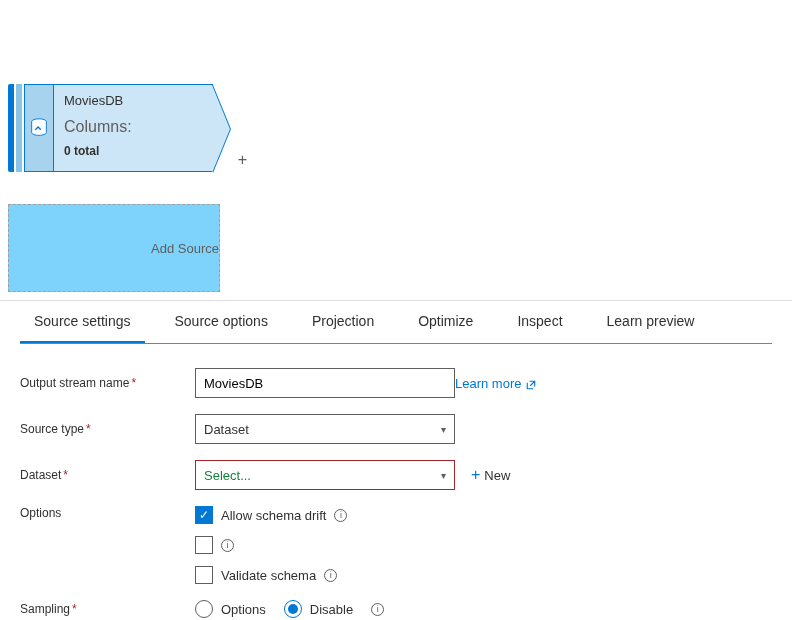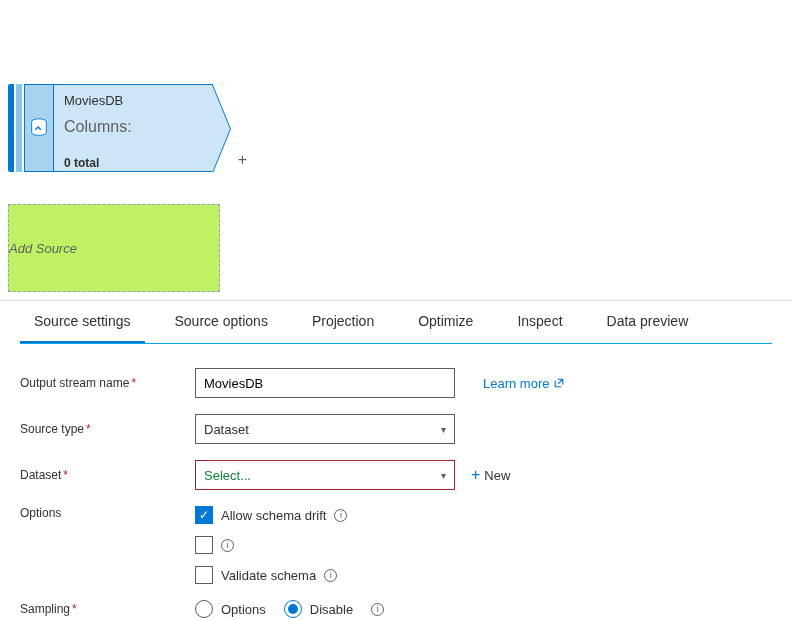--- a/index.html
+++ b/index.html
@@ -8,41 +8,41 @@
 .canvas { height: 300px; position: relative; padding: 8px; background: #fff; }
 
 .source-node { position: absolute; top: 84px; left: 8px; width: 205px; height: 88px; display: flex; }
 .left-bar { width: 6px; background: #0078d4; border-radius: 2px 0 0 2px; margin-right: 2px; }
 .left-bar2 { width: 6px; background: #8bc4e6; margin-right: 2px; }
 .icon-block { width: 30px; background: #a8d3ee; border: 1px solid #0078d4; display: flex; align-items: center; justify-content: center; }
 .icon-block svg { width: 22px; height: 22px; }
 .node-body { flex: 1; background: #cde6f7; border: 1px solid #0078d4; border-left: none; padding: 8px 10px; position: relative; }
 .node-label { font-size: 13px; color: #323130; margin-bottom: 10px; }
 .node-cols { font-size: 16px; color: #605e5c; }
-.node-stat { font-size: 12px; color: #323130; font-weight: 600; margin-top: 20px; }
+.node-stat { font-size: 12px; color: #323130; font-weight: 600; margin-top: 8px; }
 .arrow-head { position: absolute; right: -18px; top: 0; width: 0; height: 0; border-top: 44px solid transparent; border-bottom: 44px solid transparent; border-left: 18px solid #cde6f7; filter: drop-shadow(1px 0 0 #0078d4); }
 .plus-after { position: absolute; right: -35px; bottom: 2px; font-size: 16px; color: #605e5c; cursor: pointer; }
 
-.add-source { position: absolute; top: 204px; left: 8px; width: 212px; height: 88px; border: 1px dashed #a19f9d; display: flex; align-items: center; justify-content: flex-start; color: #605e5c; font-size: 13px; cursor: pointer; background: #bef264; font-style: italic; }
+.add-source { position: absolute; top: 204px; left: 8px; width: 212px; height: 88px; border: 1px dashed #a19f9d; display: flex; align-items: center; justify-content: flex-end; color: #605e5c; font-size: 13px; cursor: pointer; background: #7dd3fc; }
 
 .panel { border-top: 1px solid #e1dfdd; padding: 0 20px 20px; }
 .tabs { display: flex; gap: 16px; border-bottom: 1px solid #0ea5e9; }
 .tab { padding: 12px 14px; font-size: 14px; color: #323130; cursor: pointer; border-bottom: 2px solid transparent; }
 .tab.active { border-bottom: 2px solid #0078d4; color: #323130; }
 
 .form { padding-top: 24px; }
 .row { display: flex; align-items: center; margin-bottom: 16px; }
 .label { width: 175px; font-size: 12px; color: #323130; }
 .req { color: #a4262c; margin-left: 2px; }
 .text-input { width: 260px; height: 30px; border: 1px solid #605e5c; padding: 0 8px; font-size: 13px; outline: none; }
 .select { width: 260px; height: 30px; border: 1px solid #605e5c; padding: 0 8px; font-size: 13px; display: flex; align-items: center; justify-content: space-between; cursor: pointer; background: #fff; }
 .select.error { border: 1px solid #a4262c; }
 .select .chev { font-size: 10px; color: #605e5c; }
 .select .placeholder { color: #15803d; }
-.link { color: #0078d4; font-size: 13px; margin-left: 28px; cursor: pointer; display: inline-flex; align-items: center; gap: 4px; text-decoration: none; }
+.link { color: #0078d4; font-size: 13px; cursor: pointer; display: inline-flex; align-items: flex-end; gap: 4px; text-decoration: none; }
 .ext-icon { width: 12px; height: 12px; }
 .new-btn { color: #323130; font-size: 13px; margin-left: 16px; cursor: pointer; display: inline-flex; align-items: center; gap: 4px; }
 .plus-icon { color: #0078d4; font-size: 16px; }
 
 .options-col { display: flex; flex-direction: column; gap: 12px; }
 .checkbox-row { display: flex; align-items: center; gap: 8px; font-size: 13px; }
 .checkbox { width: 18px; height: 18px; border: 1px solid #605e5c; display: inline-flex; align-items: center; justify-content: center; cursor: pointer; }
 .checkbox.checked { background: #0078d4; border-color: #0078d4; color: #fff; font-size: 12px; }
 .info-icon { width: 13px; height: 13px; border: 1px solid #605e5c; border-radius: 50%; display: inline-flex; align-items: center; justify-content: center; font-size: 9px; color: #605e5c; cursor: pointer; }
 
@@ -79,21 +79,21 @@
   </div>
 </div>
 
 <div class="panel">
   <div class="tabs">
     <div class="tab active">Source settings</div>
     <div class="tab">Source options</div>
     <div class="tab">Projection</div>
     <div class="tab">Optimize</div>
     <div class="tab">Inspect</div>
-    <div class="tab">Data preview</div>
+    <div class="tab">Learn preview</div>
   </div>
 
   <div class="form">
 
     <div class="row">
       <div class="label"><span>Output stream name</span><span class="req">*</span></div>
       <input class="text-input" value="MoviesDB" style="">
       <a class="link">
         <span>Learn more</span>
         <svg class="ext-icon" viewBox="0 0 16 16">

